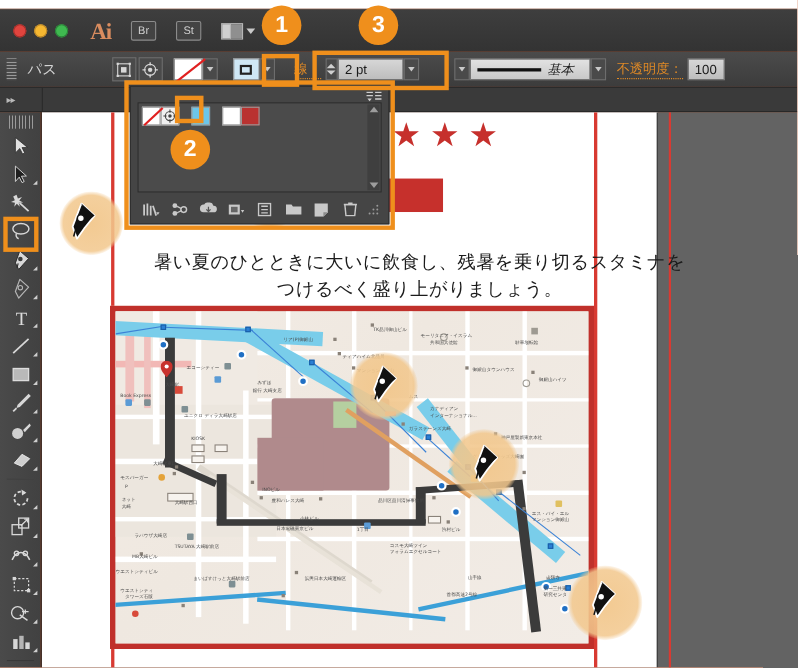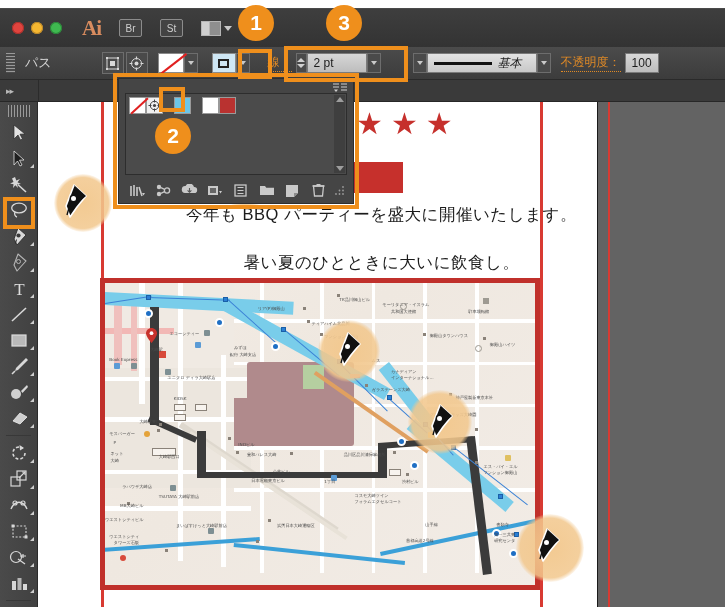--- a/index.html
+++ b/index.html
@@ -276,22 +276,22 @@
     <div class="poster-title" style="left:240px; top:-2px;">Y</div>
 
     <div class="stars" style="left:318px; top:7px;">
       <span class="star">★</span>
       <span class="star">★</span>
       <span class="star">★</span>
     </div>
 
     <div class="ribbon" style="left:185px; top:60px; width:180px;">スタート</div>
 
-    <div class="body-line" style="top:102px;">今年も BBQ パーティーを盛大に開催いたします。</div>
-    <div class="body-line" style="top:150px;">暑い夏のひとときに大いに飲食し。</div>
+    <div class="body-line" style="top:126px;">暑い夏のひとときに大いに飲食し、残暑を乗り切るスタミナを</div>
+    <div class="body-line" style="top:150px;">つけるべく盛り上がりましょう。</div>
 
     <div class="map-frame" style="left:62px; top:176px; width:440px; height:312px;">
       <div class="map-inner">
 
         <div class="blk" style="left:0%;top:0%;width:30%;height:28%;background:#f0eae3;"></div>
         <div class="blk" style="left:0%;top:28%;width:34%;height:40%;background:#ece6de;"></div>
         <div class="road-w" style="left:0%;top:31%;width:34%;height:1.6%;"></div>
         <div class="road-w" style="left:0%;top:44.5%;width:30%;height:1.6%;"></div>
         <div class="road-w" style="left:0%;top:62%;width:33%;height:1.4%;"></div>
         <div class="road-w" style="left:0%;top:74%;width:34%;height:1.4%;"></div>

